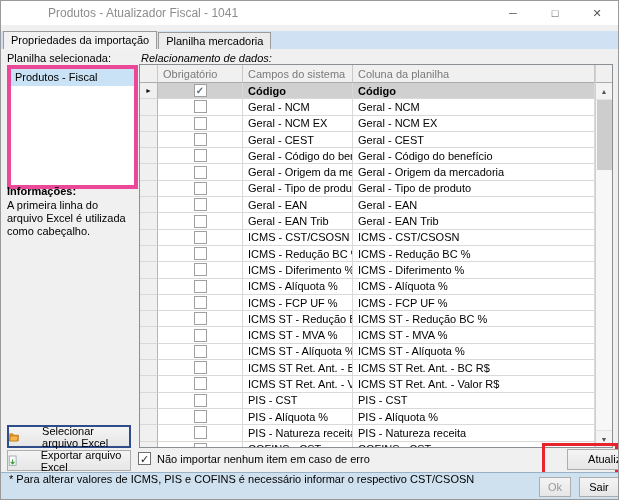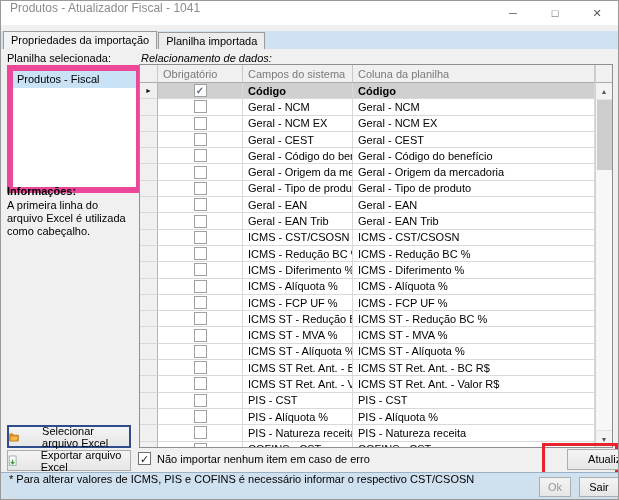--- a/index.html
+++ b/index.html
@@ -1,31 +1,31 @@
 <!DOCTYPE html>
 <html><head>
 <meta charset="utf-8">
 <style>
   html,body{margin:0;padding:0;background:#fff;}
   .window{position:relative;width:617px;height:498px;border:1px solid #999;background:#f0f0f0;
           font-family:"Liberation Sans",sans-serif;font-size:11px;color:#000;overflow:hidden;}
   
-  .titlebar{height:24px;background:#ffffff;display:flex;align-items:flex-start;}
+  .titlebar{height:24px;background:#ffffff;display:flex;align-items:center;padding-left:38px;}
   .title{margin-left:9px;color:#8c8c8c;font-size:12px;}
   .wincontrols{margin-left:auto;display:flex;height:100%;}
   .wc{width:42px;display:flex;align-items:center;justify-content:center;color:#555;font-size:11px;cursor:default;}
   
   .tabstrip{position:absolute;left:0;top:30px;width:100%;height:18px;background:#cfe1f3;display:flex;align-items:flex-end;padding-left:2px;box-sizing:border-box;}
   .tab{height:16px;line-height:16px;padding:0 7px;border:1px solid #9b9b9b;border-bottom:none;background:#ececec;margin-right:1px;}
   .tab.active{background:#f2f2f2;height:17px;line-height:17px;z-index:2;}
   
   .abs{position:absolute;}
   .panel-label{color:#000;}
   .bold{font-weight:bold;}
-  .listbox{left:6px;top:64px;width:123px;height:116px;background:#fff;border:6px solid #ec4899;}
+  .listbox{left:6px;top:64px;width:123px;height:116px;background:#fff;border:4px solid #ec4899;}
   .listitem{height:17px;line-height:17px;padding-left:4px;}
   .listitem.sel{background:#c9e2f5;}
   .infotext{left:6px;top:198px;width:124px;line-height:13px;}
   
   .btn{display:flex;align-items:center;justify-content:center;gap:23px;background:linear-gradient(#f4f4f4,#e6e6e6);
        border:1px solid #adadad;box-sizing:border-box;font-size:11px;cursor:default;}
   .btn-selecionar{left:6px;top:424px;width:124px;height:23px;border:2px solid #2e4d8a;}
   .btn-exportar{left:6px;top:449px;width:124px;height:21px;}
   
   .table{left:138px;top:63px;width:474px;height:384px;border:1px solid #8a8f94;background:#fff;display:flex;box-sizing:border-box;}
@@ -70,21 +70,21 @@
     <span class="title">Produtos - Atualizador Fiscal - 1041</span>
     <div class="wincontrols">
       <span class="wc">─</span>
       <span class="wc">□</span>
       <span class="wc">✕</span>
     </div>
   </div>
 
   <div class="tabstrip">
     <div class="tab active">Propriedades da importação</div>
-    <div class="tab">Planilha importada</div>
+    <div class="tab">Planilha mercadoria</div>
   </div>
 
   <div class="abs panel-label" style="left:6px;top:51px;">Planilha selecionada:</div>
   <div class="abs listbox">
     <div class="listitem sel">Produtos - Fiscal</div>
   </div>
   <div class="abs panel-label bold" style="left:6px;top:184px;">Informações:</div>
   <div class="abs infotext">A primeira linha do arquivo Excel é utilizada como cabeçalho.</div>
 
   <div class="abs btn btn-selecionar">

